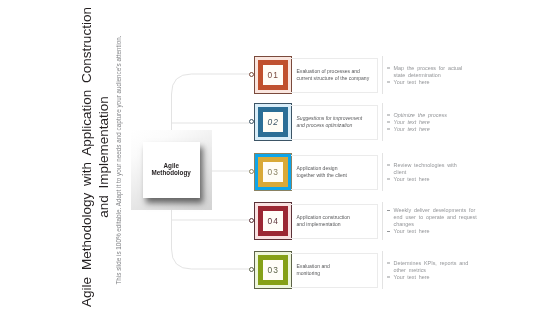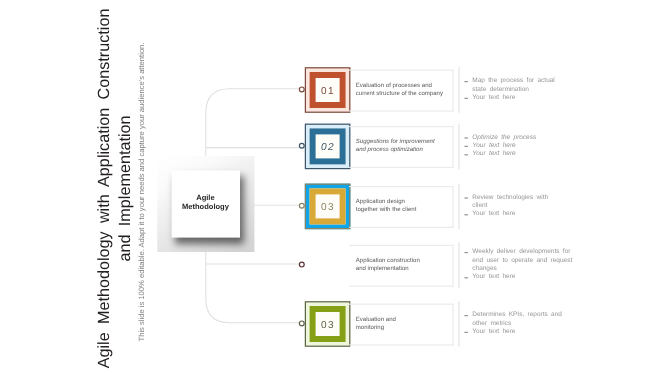--- a/index.html
+++ b/index.html
@@ -132,20 +132,25 @@
           <div class="bullet">
             <div>Review technologies with</div>
             <div>client</div>
           </div>
           <div class="bullet">
             <div>Your text here</div>
           </div>
         </div>
       </div>
       <div class="row" style="top: 202.2px;">
+        <div class="numbox" style="border-color:#5c3238;background:#f9e2e2">
+          <div class="ring" style="border-color:#9b2733">
+            <span class="num" style="color:#5c3238">04</span>
+          </div>
+        </div>
         <div class="conn" style="border-color:#5c3238"></div>
         <div class="descbox">
           <div class="desc">
             <div>Application construction</div>
             <div>and implementation</div>
           </div>
         </div>
         <div class="sep"></div>
         <div class="bullets">
           <div class="bullet">

